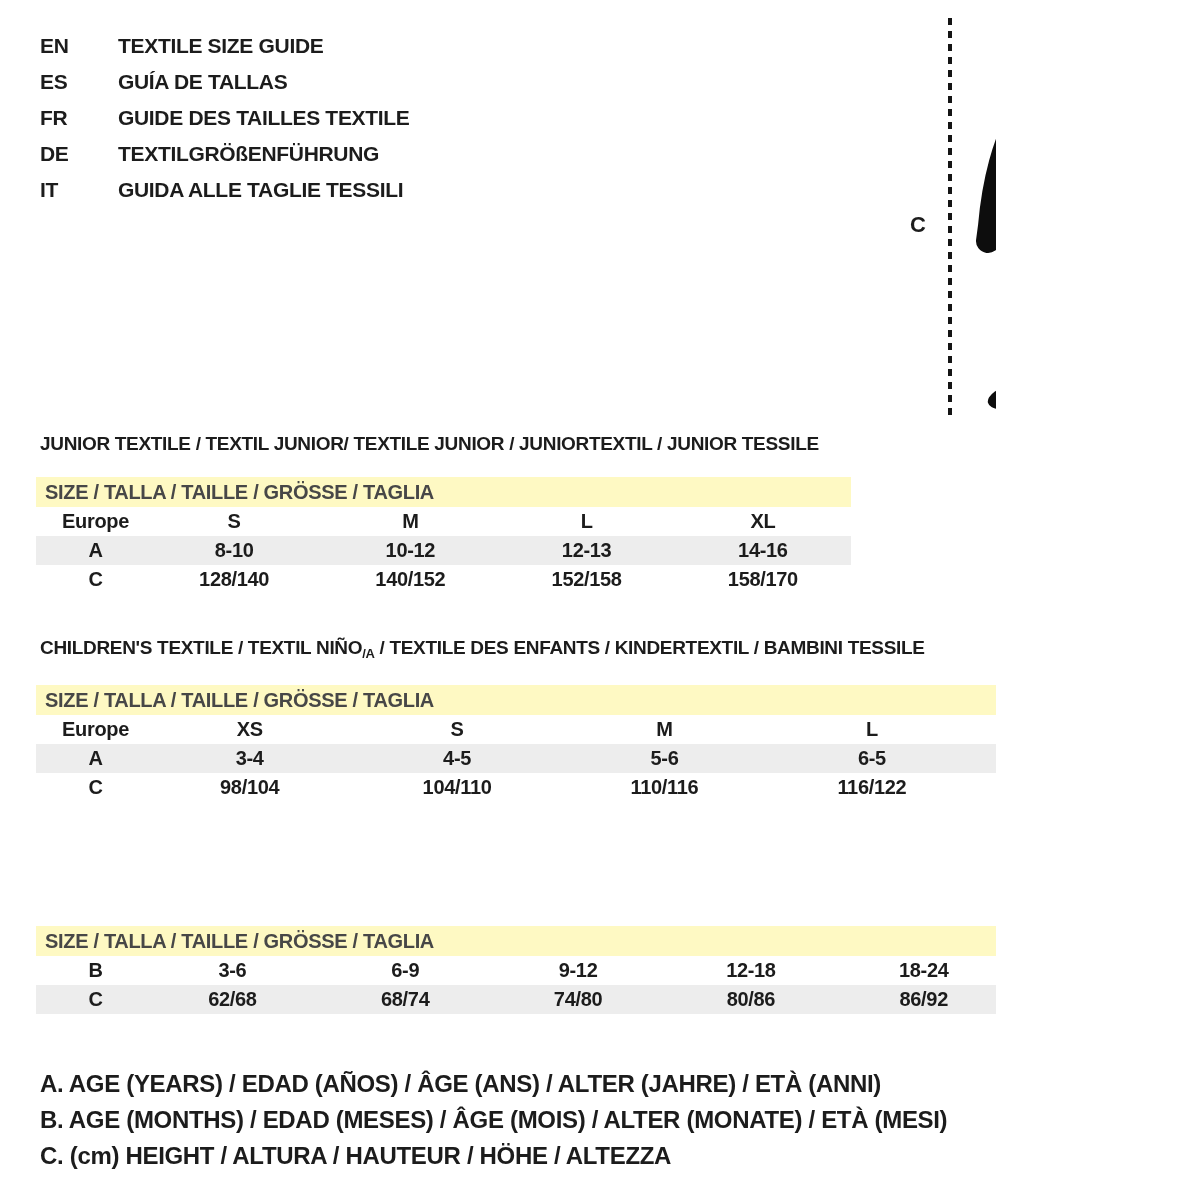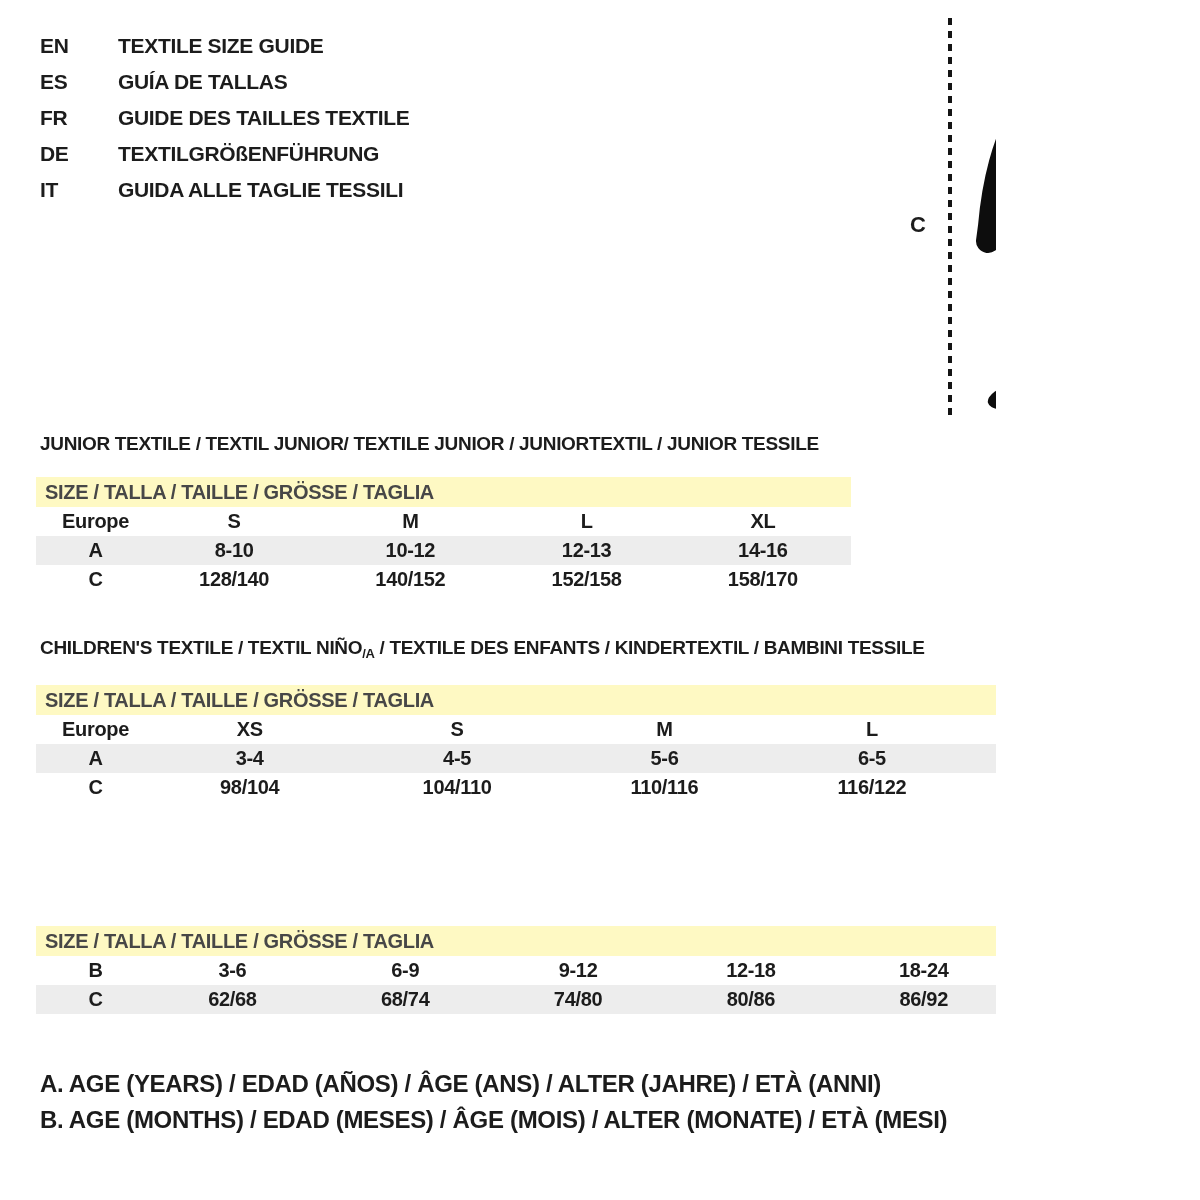--- a/index.html
+++ b/index.html
@@ -164,15 +164,16 @@
       <div class="c">74/80</div>
       <div class="c">80/86</div>
       <div class="c">86/92</div>
       <div class="c">92/98</div>
     </div>
   </div>
 
   <footer class="legend">
     <div>A. AGE (YEARS) / EDAD (AÑOS) / ÂGE (ANS) / ALTER (JAHRE) / ETÀ (ANNI)</div>
     <div>B. AGE (MONTHS) / EDAD (MESES) / ÂGE (MOIS) / ALTER (MONATE) / ETÀ (MESI)</div>
+    <div>C. (cm) HEIGHT / ALTURA / HAUTEUR / HÖHE / ALTEZZA</div>
   </footer>
 
 </div>
 
 </body></html>

